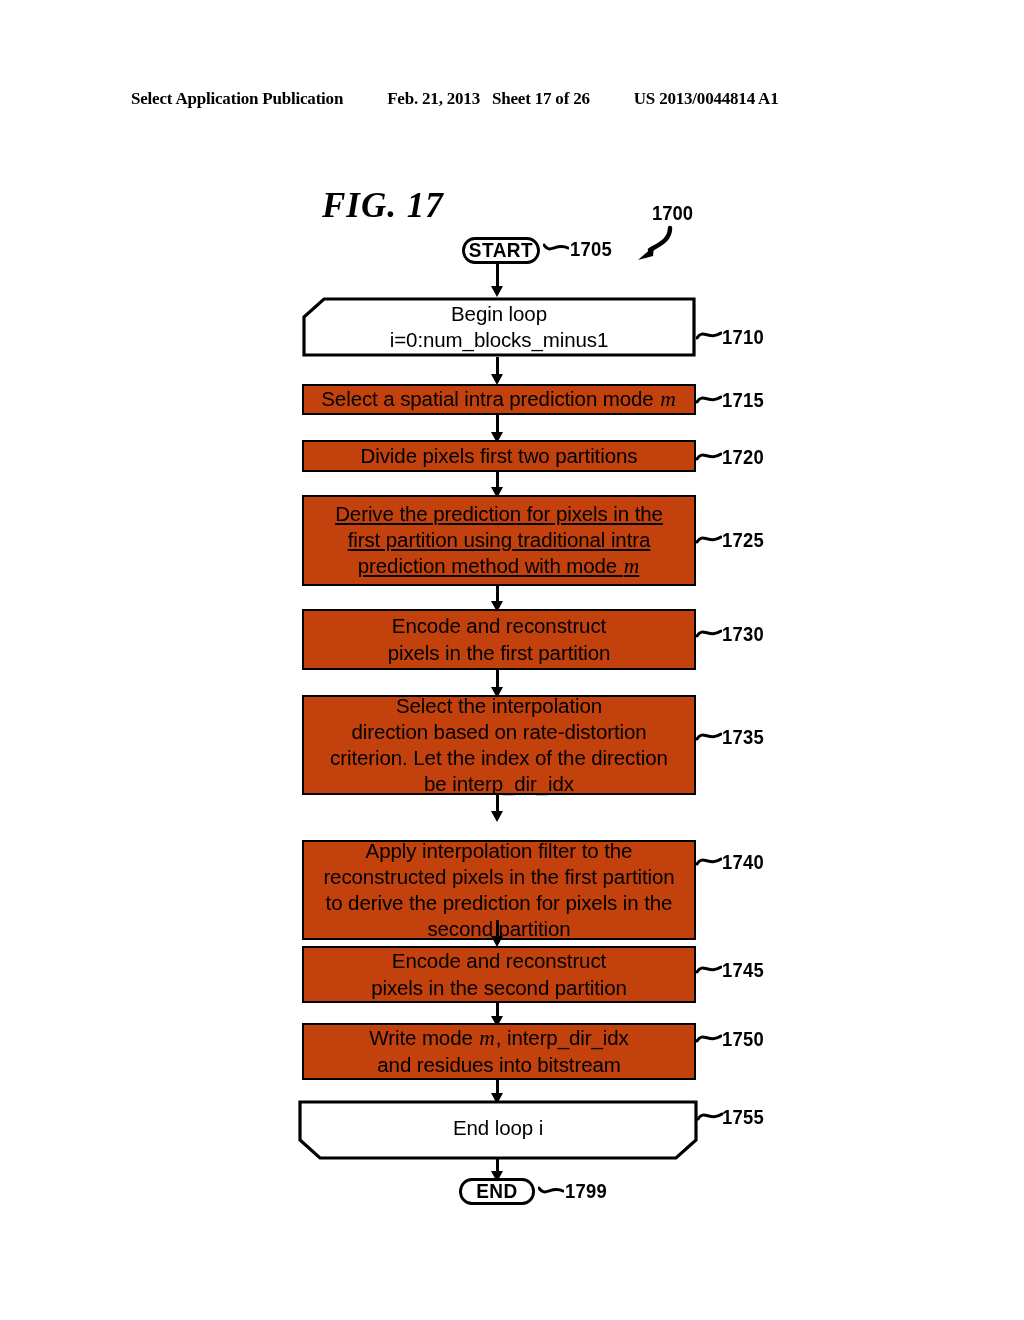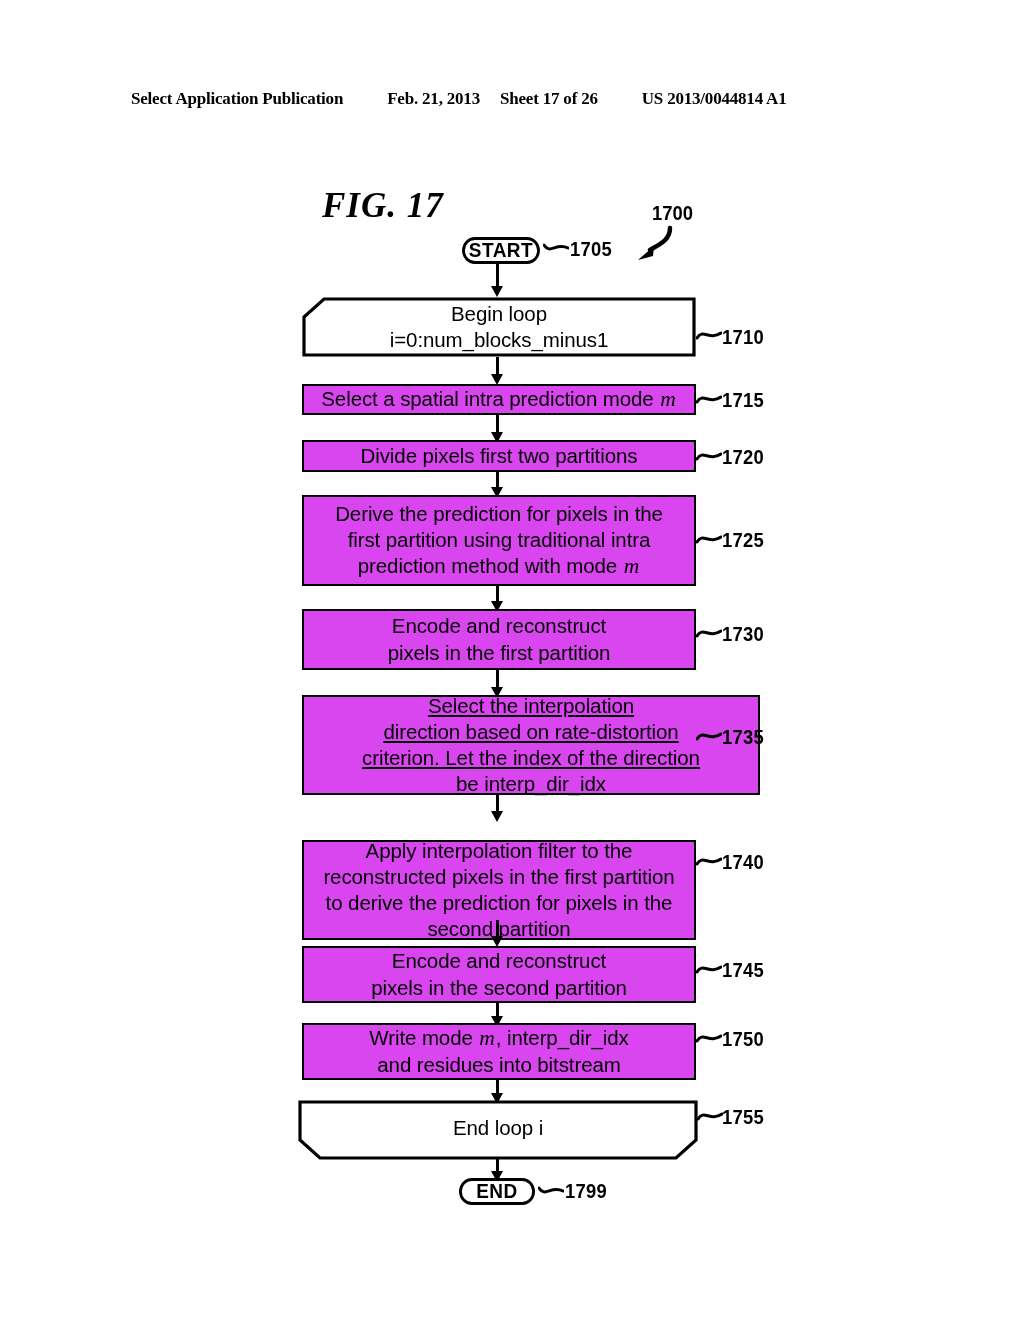--- a/index.html
+++ b/index.html
@@ -26,21 +26,21 @@
     font-family: "Liberation Serif", serif;
     font-weight: bold;
     font-size: 17px;
     letter-spacing: -0.2px;
     white-space: nowrap;
     display: flex;
     align-items: center;
   }
   #page-header .hdr-pub   { }
   #page-header .hdr-date  { margin-left: 44px; }
-  #page-header .hdr-sheet { margin-left: 20px; }
+  #page-header .hdr-sheet { margin-left: 12px; }
   #page-header .hdr-pat   { margin-left: 44px; }
 
   
   #fig-title {
     position: absolute;
     left: 322px;
     top: 186px;
     font-family: "Liberation Serif", serif;
     font-style: italic;
     font-weight: bold;
@@ -73,21 +73,21 @@
     left: 0;
     top: 0;
     width: 1024px;
     height: 1320px;
   }
 
   
   .node {
     position: absolute;
     box-sizing: border-box;
-    background: #d946ef;
+    background: #c2410c;
     border: 2.5px solid #000000;
     display: flex;
     align-items: center;
     justify-content: center;
     text-align: center;
     font-family: "Liberation Sans", sans-serif;
     font-size: 20.5px;
     line-height: 1.28;
     letter-spacing: -0.1px;
     padding: 0 6px;
@@ -214,21 +214,21 @@
     <span class="txt">Divide pixels first two partitions</span>
   </div>
   <svg class="leader" style="left:696px; top:448px;" viewBox="0 0 26 16">
     <path d="M1 11 C7 1, 13 14, 25 6" stroke="#000" stroke-width="3" fill="none" stroke-linecap="round"></path>
   </svg>
   <div class="refnum" style="left:722px; top:446px;">1720</div>
 
   <div class="conn" style="left:496px; top:472px; height:22px;"></div>
   <div class="arrowhead" style="left:491px; top:487px;"></div>
 
-  <div class="node" style="left:302px; top:495px; width:394px; height:91px;">
+  <div class="node" style="left:302px; top:495px; width:394px; height:91px;text-decoration:underline;">
     <span class="txt">Derive the prediction for pixels in the<br>first partition using traditional intra<br>prediction method with mode <em class="var">m</em></span>
   </div>
   <svg class="leader" style="left:696px; top:531px;" viewBox="0 0 26 16">
     <path d="M1 11 C7 1, 13 14, 25 6" stroke="#000" stroke-width="3" fill="none" stroke-linecap="round"></path>
   </svg>
   <div class="refnum" style="left:722px; top:529px;">1725</div>
 
   <div class="conn" style="left:496px; top:586px; height:22px;"></div>
   <div class="arrowhead" style="left:491px; top:601px;"></div>
 
@@ -236,21 +236,21 @@
     <span class="txt">Encode and reconstruct<br>pixels in the first partition</span>
   </div>
   <svg class="leader" style="left:696px; top:625px;" viewBox="0 0 26 16">
     <path d="M1 11 C7 1, 13 14, 25 6" stroke="#000" stroke-width="3" fill="none" stroke-linecap="round"></path>
   </svg>
   <div class="refnum" style="left:722px; top:623px;">1730</div>
 
   <div class="conn" style="left:496px; top:670px; height:24px;"></div>
   <div class="arrowhead" style="left:491px; top:687px;"></div>
 
-  <div class="node" style="left:302px; top:695px; width:458px; height:100px;text-decoration:underline;">
+  <div class="node" style="left:302px; top:695px; width:394px; height:100px;">
     <span class="txt">Select the interpolation<br>direction based on rate-distortion<br>criterion. Let the index of the direction<br>be interp_dir_idx</span>
   </div>
   <svg class="leader" style="left:696px; top:728px;" viewBox="0 0 26 16">
     <path d="M1 11 C7 1, 13 14, 25 6" stroke="#000" stroke-width="3" fill="none" stroke-linecap="round"></path>
   </svg>
   <div class="refnum" style="left:722px; top:726px;">1735</div>
 
   <div class="conn" style="left:496px; top:795px; height:23px;"></div>
   <div class="arrowhead" style="left:491px; top:811px;"></div>
 

